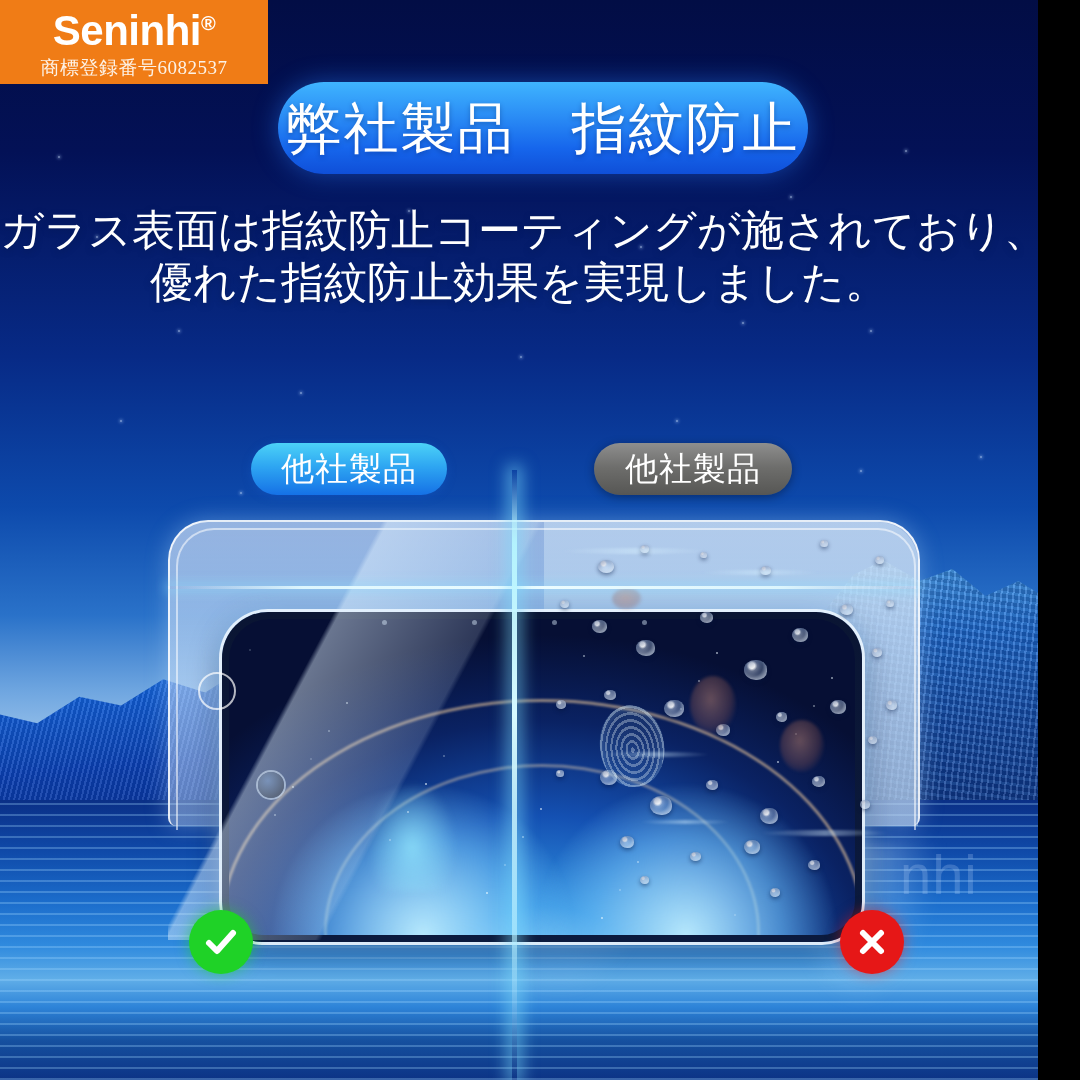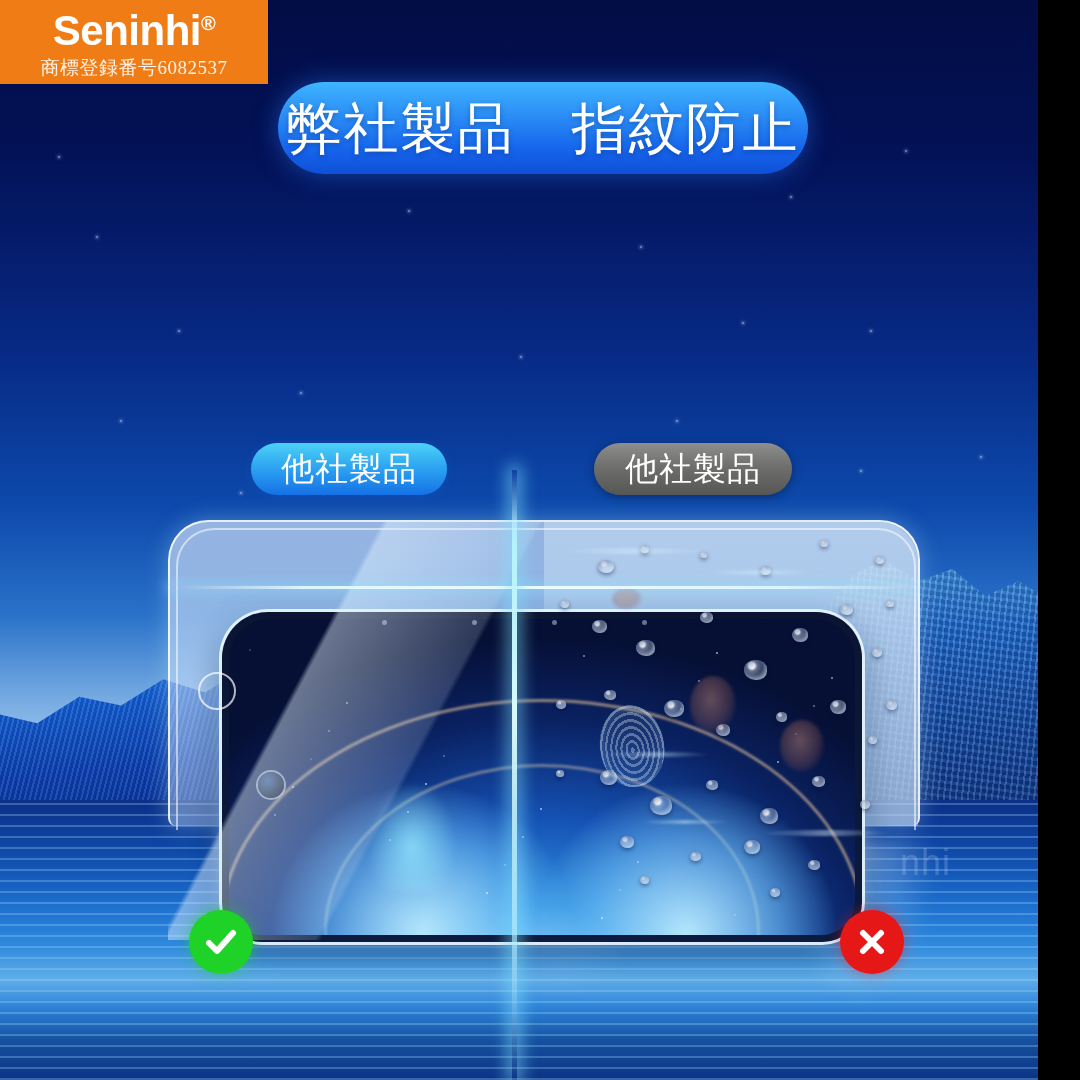--- a/index.html
+++ b/index.html
@@ -451,21 +451,21 @@
     background: #e61717;
     box-shadow: 0 0 14px rgba(230,25,25,.5);
   }
   .verdict svg { display: block; }
 
   
   .watermark {
     position: absolute;
     left: 900px; top: 842px;
     font-family: "Liberation Sans", sans-serif;
-    font-size: 36px;
+    font-size: 56px;
     color: rgba(200,225,255,.22);
     z-index: 21;
     letter-spacing: 1px;
   }
 </style>
 </head>
 <body>
 
 <div id="stage">
 
@@ -502,20 +502,22 @@
   <div class="brand-badge">
     <div class="brand-name"><span>Seninhi</span><sup>®</sup></div>
     <div class="brand-sub">商標登録番号6082537</div>
   </div>
 
   <div class="headline-pill">
     <span class="headline-text">弊社製品　指紋防止</span>
   </div>
 
   <div class="paragraph">
+    <span class="line">ガラス表面は指紋防止コーティングが施されており、</span>
+    <span class="line">優れた指紋防止効果を実現しました。</span>
   </div>
 
   <div class="cmp-pill cmp-ours">
     <span>他社製品</span>
   </div>
   <div class="cmp-pill cmp-theirs">
     <span>他社製品</span>
   </div>
 
   <div class="composition">

